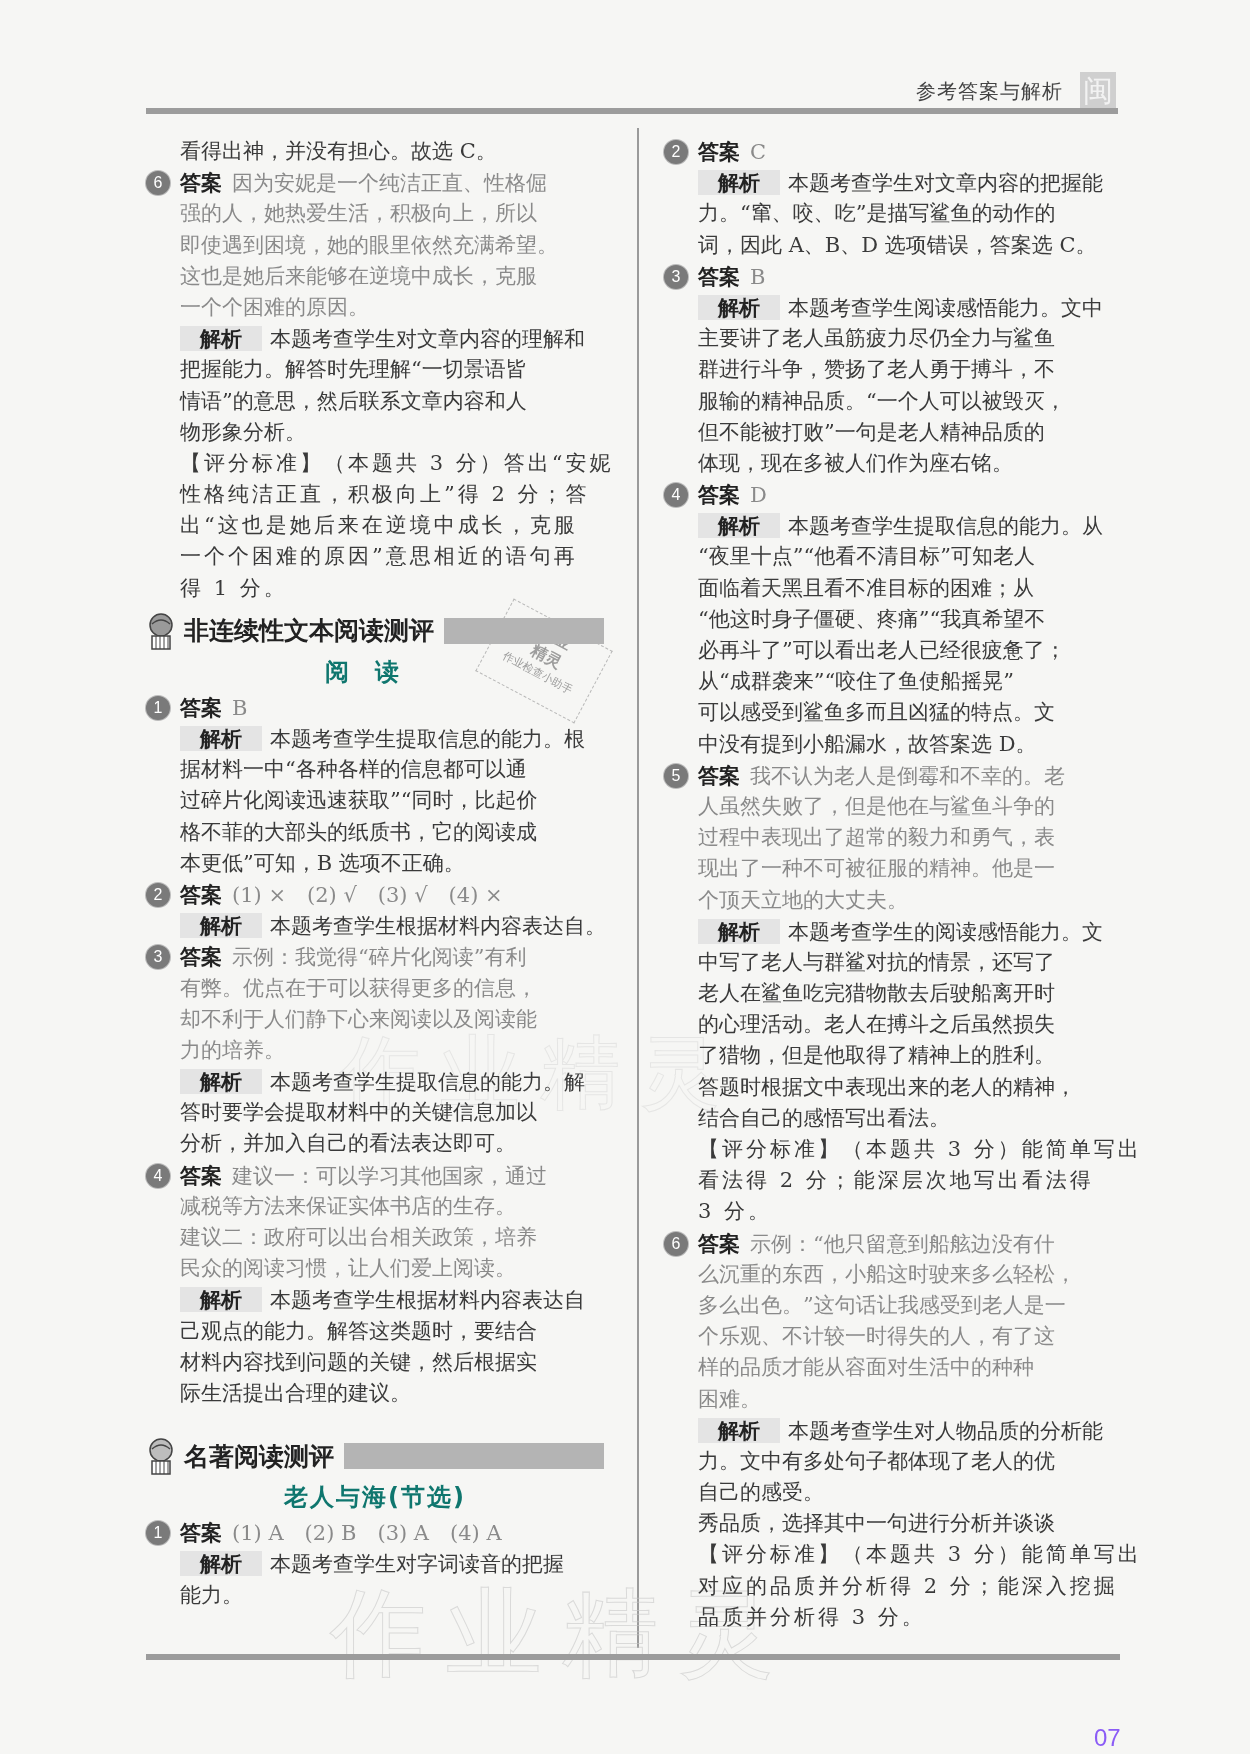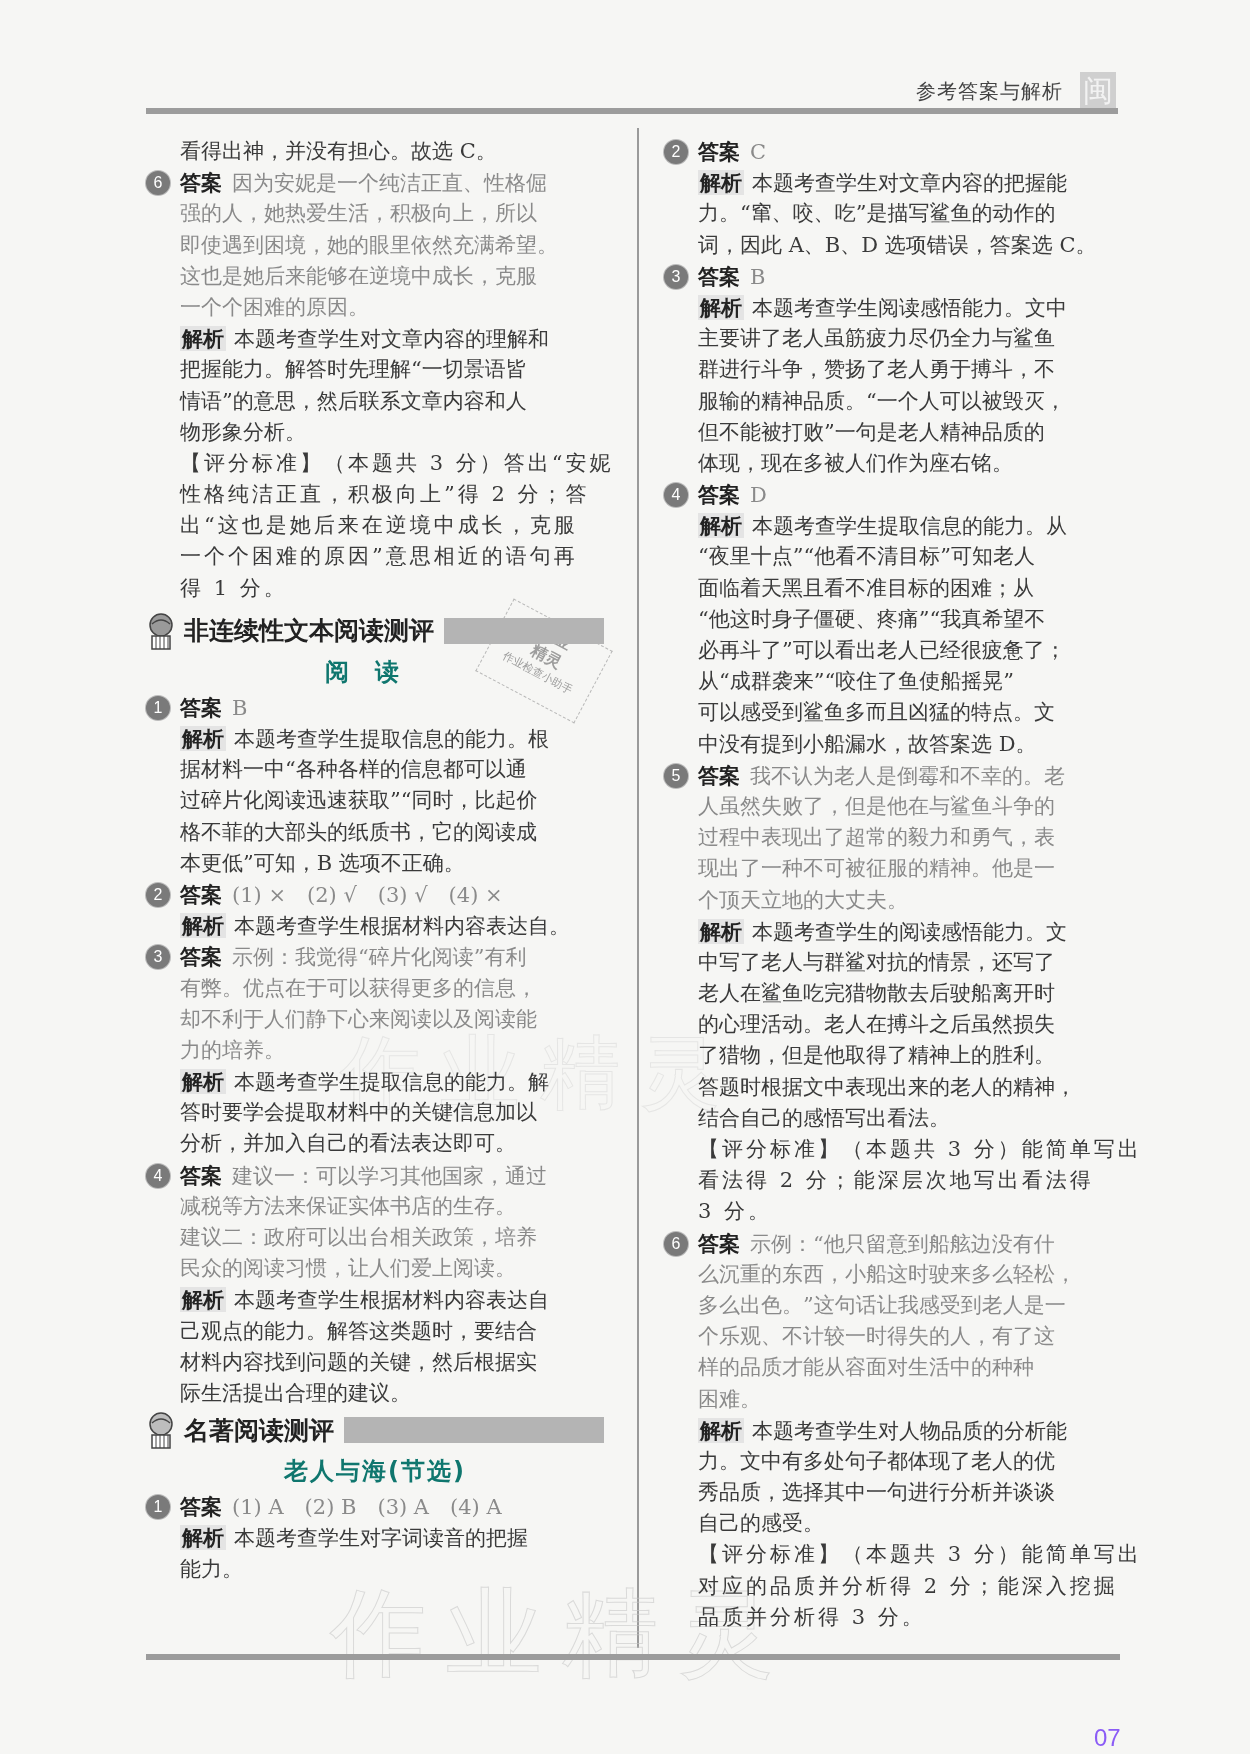--- a/index.html
+++ b/index.html
@@ -12,21 +12,21 @@
   .footer-rule { position:absolute; left:146px; top:1654px; width:974px; height:6px; background:#9c9c9c; }
   .page-num { position:absolute; left:1094px; top:1724px; font-family:"Liberation Sans",sans-serif; font-size:24px; color:#8b5cf6; }
   .col-divider { position:absolute; left:637px; top:128px; width:2px; height:1520px; background:#9a9a9a; }
   .col { position:absolute; font-size:21px; line-height:31.2px; }
   .col.left { left:146px; top:136px; width:458px; }
   .col.right { left:664px; top:136px; width:458px; }
   .line { white-space:nowrap; height:31.2px; }
   .indent { padding-left:34px; }
   .ans-label { font-weight:bold; color:#222; margin-right:10px; }
   .ans-text { color:#8a8a8a; }
-  .ex-label { font-weight:bold; color:#222; background:#e4e4e4; padding:0 2px; margin-right:8px; }
+  .ex-label { font-weight:bold; color:#222; background:#e4e4e4; padding:0 20px; margin-right:8px; }
   .num { display:inline-block; width:24px; height:24px; border-radius:50%; background:#7a7a7a; color:#fff;
          font-size:16px; line-height:24px; text-align:center; margin-right:10px; vertical-align:2px;
          font-family:"Liberation Sans",sans-serif; box-shadow:0 0 0 1px #bbb; }
   .score { letter-spacing:3px; }
   .section-head { position:relative; height:42px; display:flex; align-items:center; margin-top:6px; }
   .section-icon { width:30px; height:38px; margin-right:8px; }
   .section-title { font-size:25px; font-weight:bold; color:#222; font-family:Liberation Serif, serif; }
   .section-bar { flex:1; height:26px; background:#b4b4b4; margin-left:10px; }
   .sub-title { text-align:center; font-size:24px; font-weight:bold; color:#0f766e; height:40px; line-height:40px;
                font-family:"DejaVu Sans","Liberation Sans",sans-serif; letter-spacing:2px; }
@@ -113,21 +113,21 @@
     <div class="line"><span class="num">4</span><span class="ans-label">答案</span><span class="ans-text">建议一：可以学习其他国家，通过</span></div>
     <div class="line indent ans-text">减税等方法来保证实体书店的生存。</div>
     <div class="line indent ans-text">建议二：政府可以出台相关政策，培养</div>
     <div class="line indent ans-text">民众的阅读习惯，让人们爱上阅读。</div>
     <div class="line indent"><span class="ex-label">解析</span><span>本题考查学生根据材料内容表达自</span></div>
     <div class="line indent">己观点的能力。解答这类题时，要结合</div>
     <div class="line indent">材料内容找到问题的关键，然后根据实</div>
     <div class="line indent">际生活提出合理的建议。</div>
   </div>
 
-  <div class="section-head" style="margin-top:0;text-align:right;">
+  <div class="section-head" style="margin-top:26px;text-align:right;">
     <svg class="section-icon" viewBox="0 0 30 38">
       <circle cx="15" cy="13" r="11" fill="#bdbdbd" stroke="#444" stroke-width="1.5"></circle>
       <path d="M6 12 Q15 4 24 12" fill="none" stroke="#444" stroke-width="1.5"></path>
       <rect x="6" y="24" width="18" height="13" fill="#fff" stroke="#444" stroke-width="1.5"></rect>
       <path d="M10 24 V37 M14 24 V37 M18 24 V37 M22 24 V37" stroke="#444" stroke-width="1"></path>
     </svg>
     <span class="section-title">名著阅读测评</span>
     <div class="section-bar"></div>
   </div>
   <div class="sub-title">老人与海(节选)</div>
@@ -189,22 +189,22 @@
 
   <div>
     <div class="line"><span class="num">6</span><span class="ans-label">答案</span><span class="ans-text">示例：“他只留意到船舷边没有什</span></div>
     <div class="line indent ans-text">么沉重的东西，小船这时驶来多么轻松，</div>
     <div class="line indent ans-text">多么出色。”这句话让我感受到老人是一</div>
     <div class="line indent ans-text">个乐观、不计较一时得失的人，有了这</div>
     <div class="line indent ans-text">样的品质才能从容面对生活中的种种</div>
     <div class="line indent ans-text">困难。</div>
     <div class="line indent"><span class="ex-label">解析</span><span>本题考查学生对人物品质的分析能</span></div>
     <div class="line indent">力。文中有多处句子都体现了老人的优</div>
+    <div class="line indent">自己的感受。</div>
     <div class="line indent">秀品质，选择其中一句进行分析并谈谈</div>
-    <div class="line indent">自己的感受。</div>
     <div class="line indent score">【评分标准】（本题共 3 分）能简单写出</div>
     <div class="line indent score">对应的品质并分析得 2 分；能深入挖掘</div>
     <div class="line indent score">品质并分析得 3 分。</div>
   </div>
 </div>
 
 <div class="footer-rule"></div>
 <div class="page-num">07</div>
 
 </body></html>

